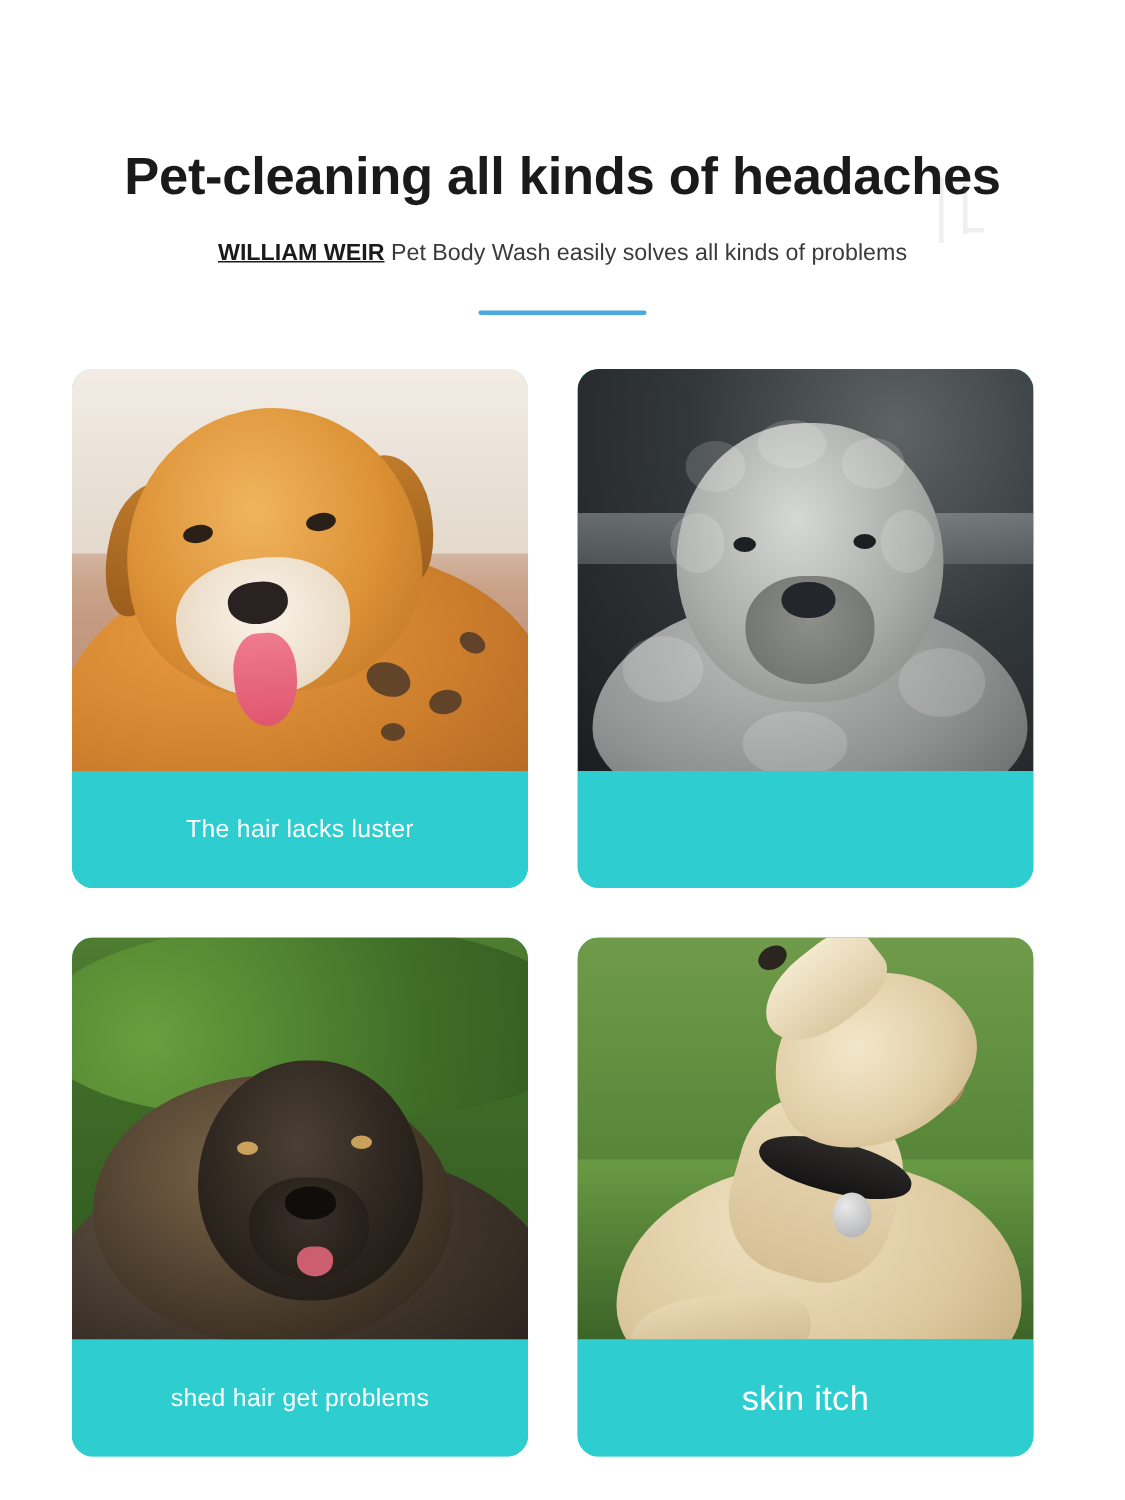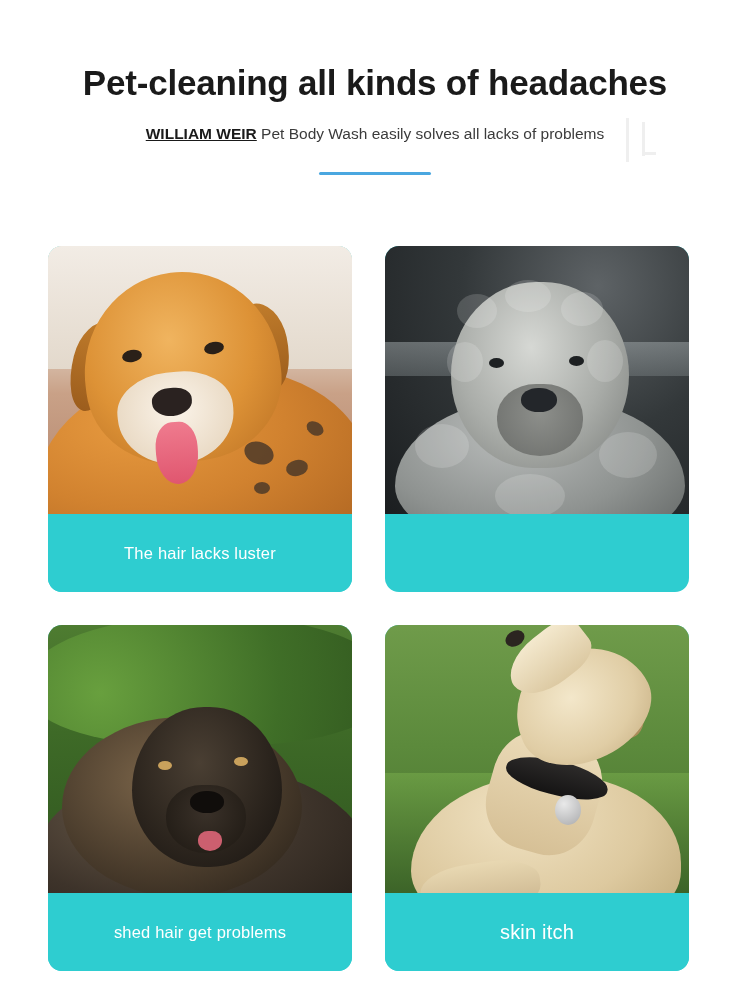--- a/index.html
+++ b/index.html
@@ -12,21 +12,21 @@
   }
   .page {
     position: relative;
     width: 750px;
     height: 1000px;
     background: #ffffff;
   }
 
   
   .header {
-    padding-top: 62px;
+    padding-top: 97px;
     text-align: center;
   }
   .title {
     font-size: 35px;
     font-weight: bold;
     color: #1a1a1a;
     letter-spacing: -0.2px;
     line-height: 1.2;
   }
   .subtitle {
@@ -101,21 +101,21 @@
     width: 304px;
     height: 78px;
     background: #2ecdd0;
     display: flex;
     align-items: center;
     justify-content: center;
     color: #ffffff;
     font-size: 16.5px;
     letter-spacing: 0.2px;
   }
-  .caption.big { font-size: 20px; }
+  .caption.big { font-size: 23px; }
 
   
   .scene { position: absolute; inset: 0; }
 
   
   .c1-bg {
     position: absolute; inset: 0;
     background:
       linear-gradient(180deg, #efe7dd 0%, #e6dcd0 28%, #c9a187 55%, #b1836b 100%);
   }
@@ -327,21 +327,21 @@
 </style>
 </head>
 <body>
 
 <div class="page">
 
   <div class="header">
     <h1 class="title">Pet-cleaning all kinds of headaches</h1>
     <p class="subtitle">
       <span class="brand">WILLIAM WEIR</span>
-      <span>Pet Body Wash easily solves all lacks of problems</span>
+      <span>Pet Body Wash easily solves all kinds of problems</span>
     </p>
     <div class="rule"></div>
   </div>
 
   <div class="watermark">
     <span class="wm1"></span>
       <span class="wm2"></span>
       <span class="wm3"></span>
   </div>
 

